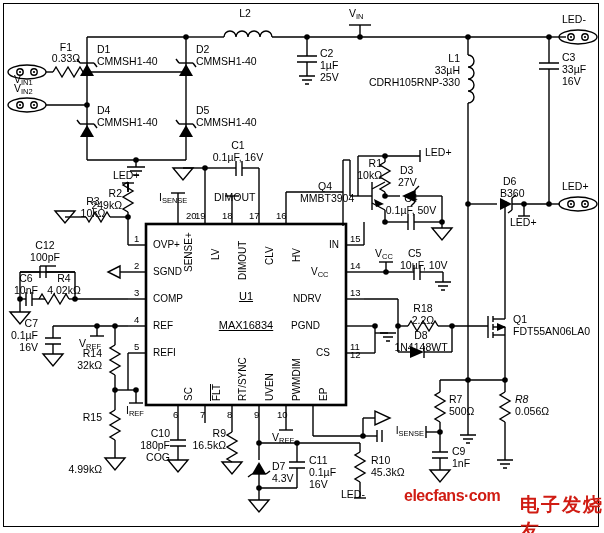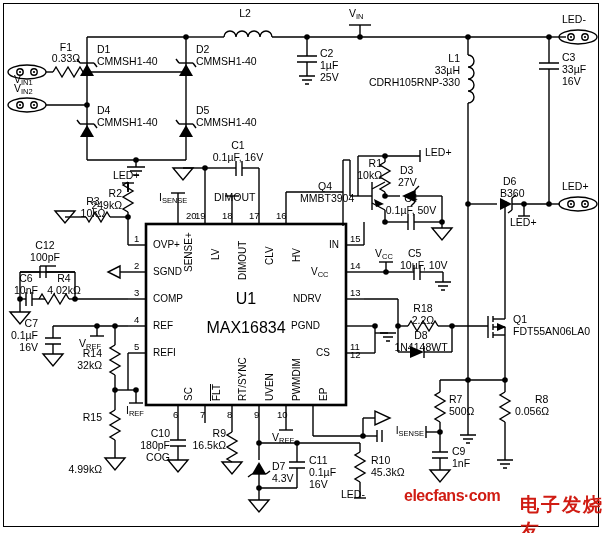--- a/index.html
+++ b/index.html
@@ -7,21 +7,21 @@
   #root{position:relative;width:604px;height:533px;background:#fff;overflow:hidden;}
   #sheet{position:absolute;left:3px;top:3px;width:596px;height:524px;border:1px solid #000;box-sizing:border-box;background:#fff;}
   svg{position:absolute;left:0;top:0;width:604px;height:533px;}
   .lbl{position:absolute;font-size:10.5px;line-height:11.5px;color:#000;white-space:pre;font-family:"Liberation Sans","DejaVu Sans",sans-serif;}
   .lbl.c{text-align:center;}
   .lbl.r{text-align:right;}
   .sub{font-size:7.5px;vertical-align:-2px;letter-spacing:0px;}
   .pin{position:absolute;font-size:9.5px;color:#000;white-space:pre;}
   .pinname{position:absolute;font-size:10px;color:#000;white-space:pre;}
   .vert{transform-origin:0 0;}
-  .icname{position:absolute;font-size:16px;text-align:center;color:#000;}
+  .icname{position:absolute;font-size:11px;text-align:center;color:#000;text-decoration:underline;}
   .maximlogo{position:absolute;font-size:13px;font-weight:bold;font-style:italic;letter-spacing:-1px;color:#000;text-align:center;font-family:"Liberation Sans","DejaVu Sans",sans-serif;}
   .wm{position:absolute;color:#d01c13;font-weight:bold;}
   .wm1{font-size:16px;letter-spacing:-0.5px;font-family:"Liberation Sans","DejaVu Sans",sans-serif;}
   .wm2{font-size:19px;letter-spacing:2px;font-family:"DejaVu Sans",sans-serif;}
 </style>
 </head>
 <body>
 
 <div id="root">
   <div id="sheet"></div>
@@ -536,21 +536,21 @@
 
   <div class="lbl c" style="left:390px;top:330px;width:62px;">D8</div>
   <div class="lbl c" style="left:378px;top:342px;width:86px;">1N4148WT</div>
 
   <div class="lbl" style="left:513px;top:314px;">Q1</div>
   <div class="lbl" style="left:513px;top:326px;">FDT55AN06LA0</div>
 
   <div class="lbl" style="left:449px;top:394px;">R7</div>
   <div class="lbl" style="left:449px;top:406px;">500Ω</div>
 
-  <div class="lbl" style="left:535px;top:394px;">R8</div>
+  <div class="lbl" style="left:515px;top:394px;font-style:italic;">R8</div>
   <div class="lbl" style="left:515px;top:406px;">0.056Ω</div>
 
   <div class="lbl" style="left:452px;top:446px;">C9</div>
   <div class="lbl" style="left:452px;top:458px;">1nF</div>
 
   <div class="lbl r" style="left:380px;top:425px;width:44px;"><span>I</span><span class="sub">SENSE</span></div>
 
   <div class="pin" style="left:168px;top:210px;margin-left:18px;">20</div>
   <div class="pin" style="left:195px;top:210px;">19</div>
   <div class="pin" style="left:222px;top:210px;">18</div>

